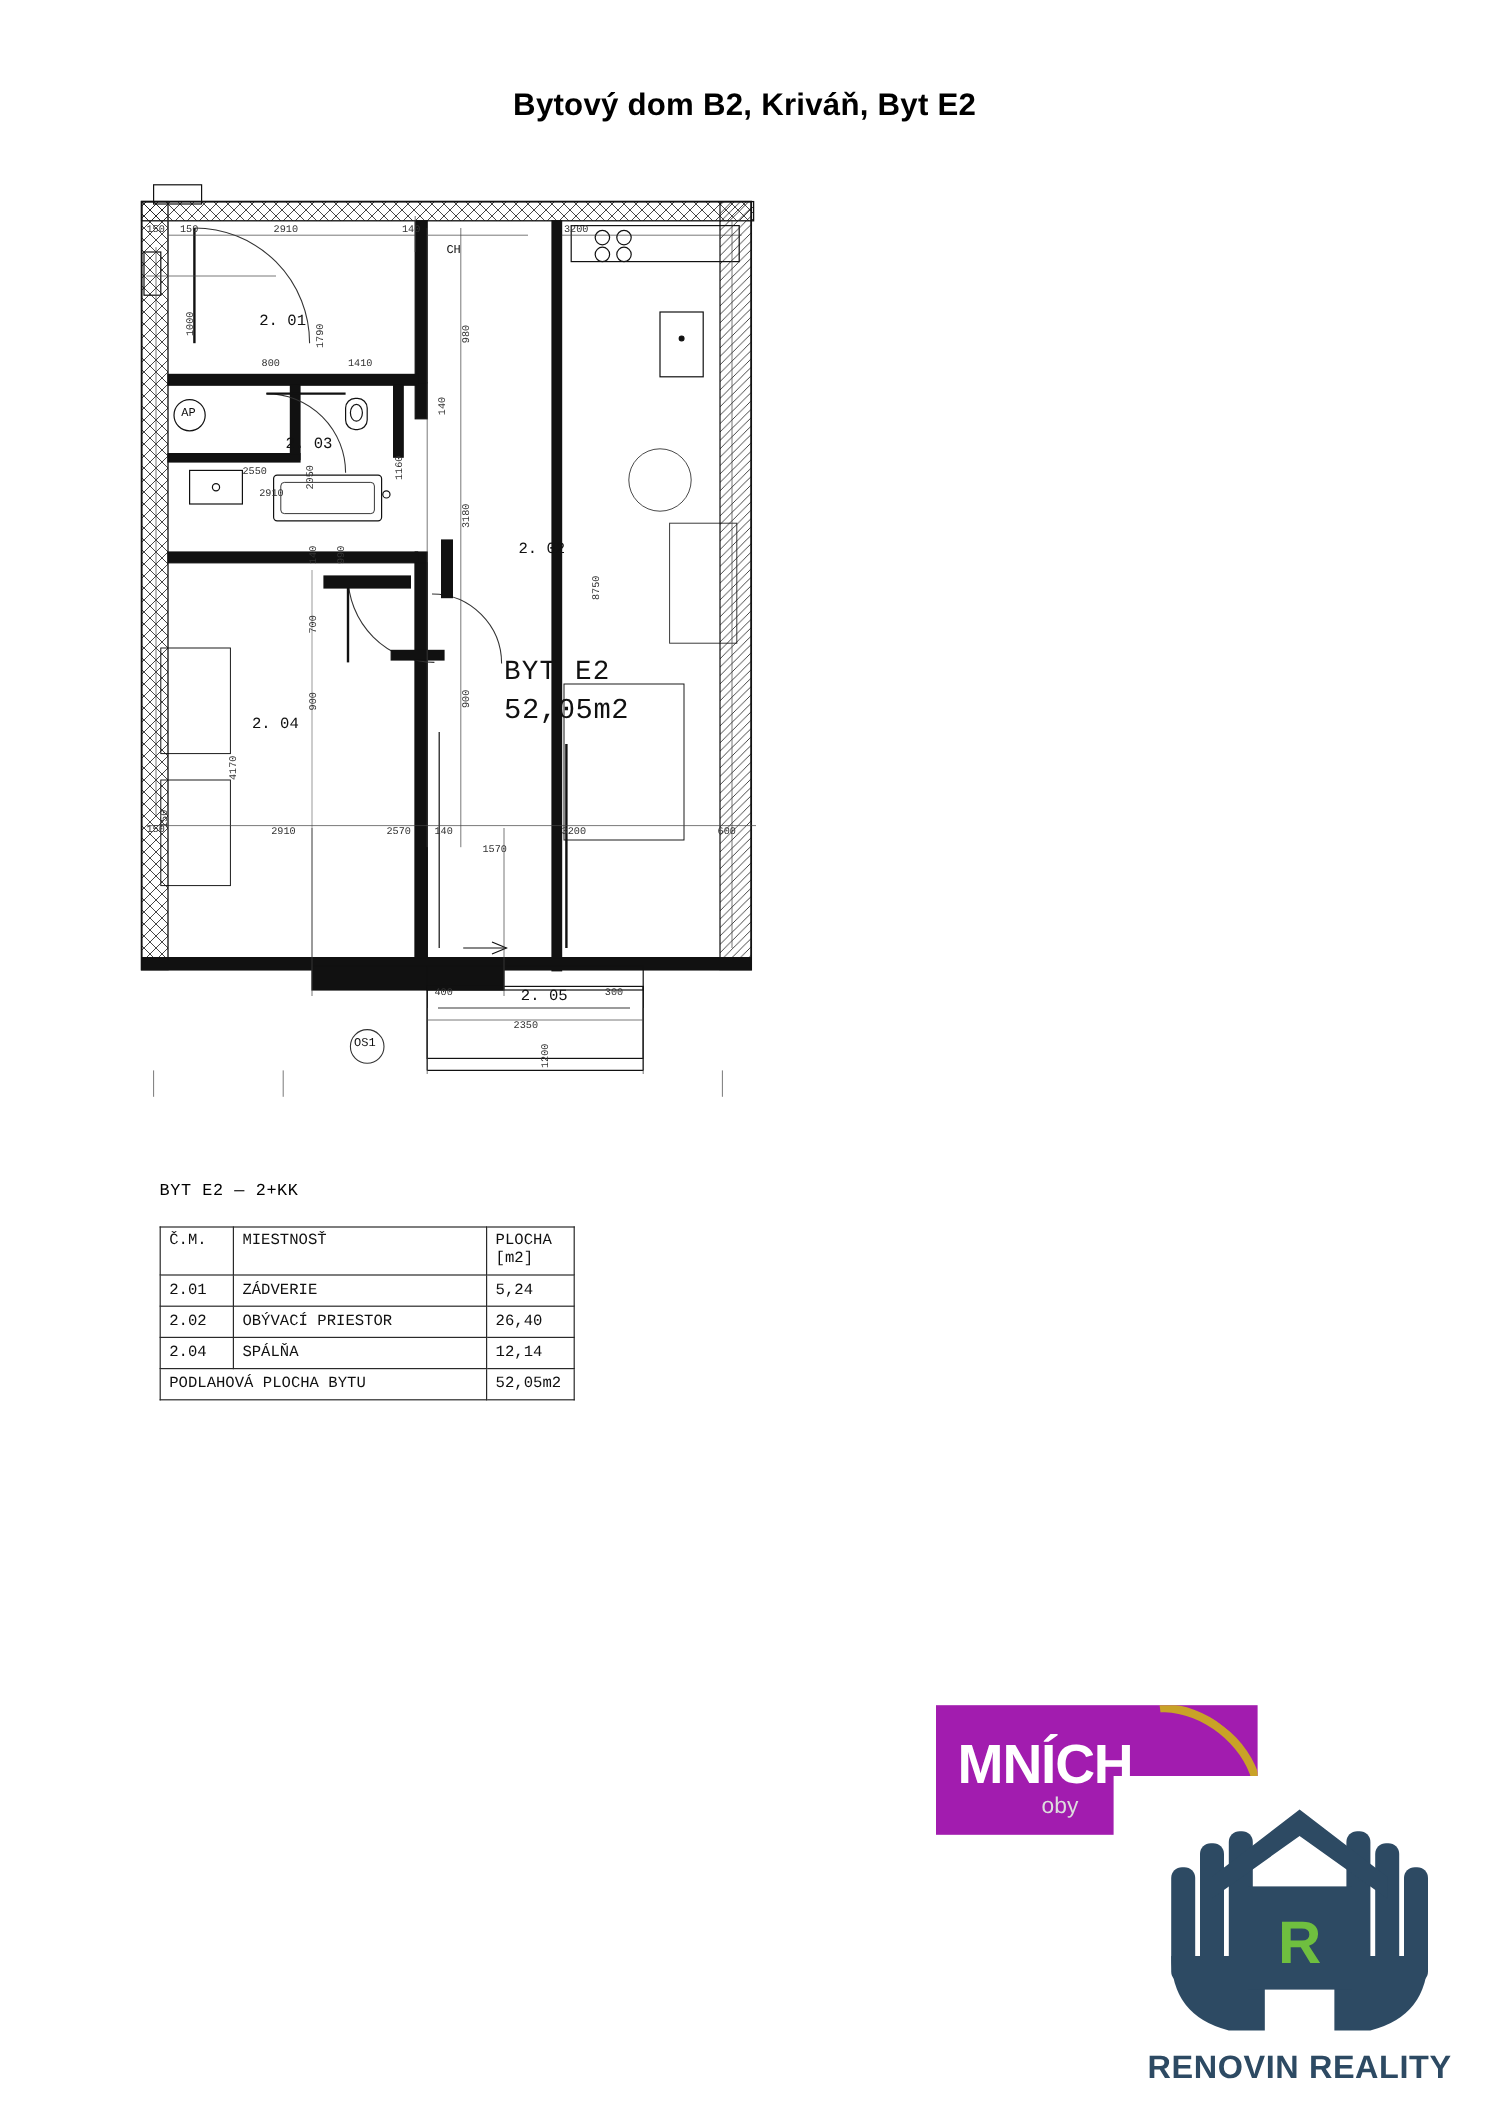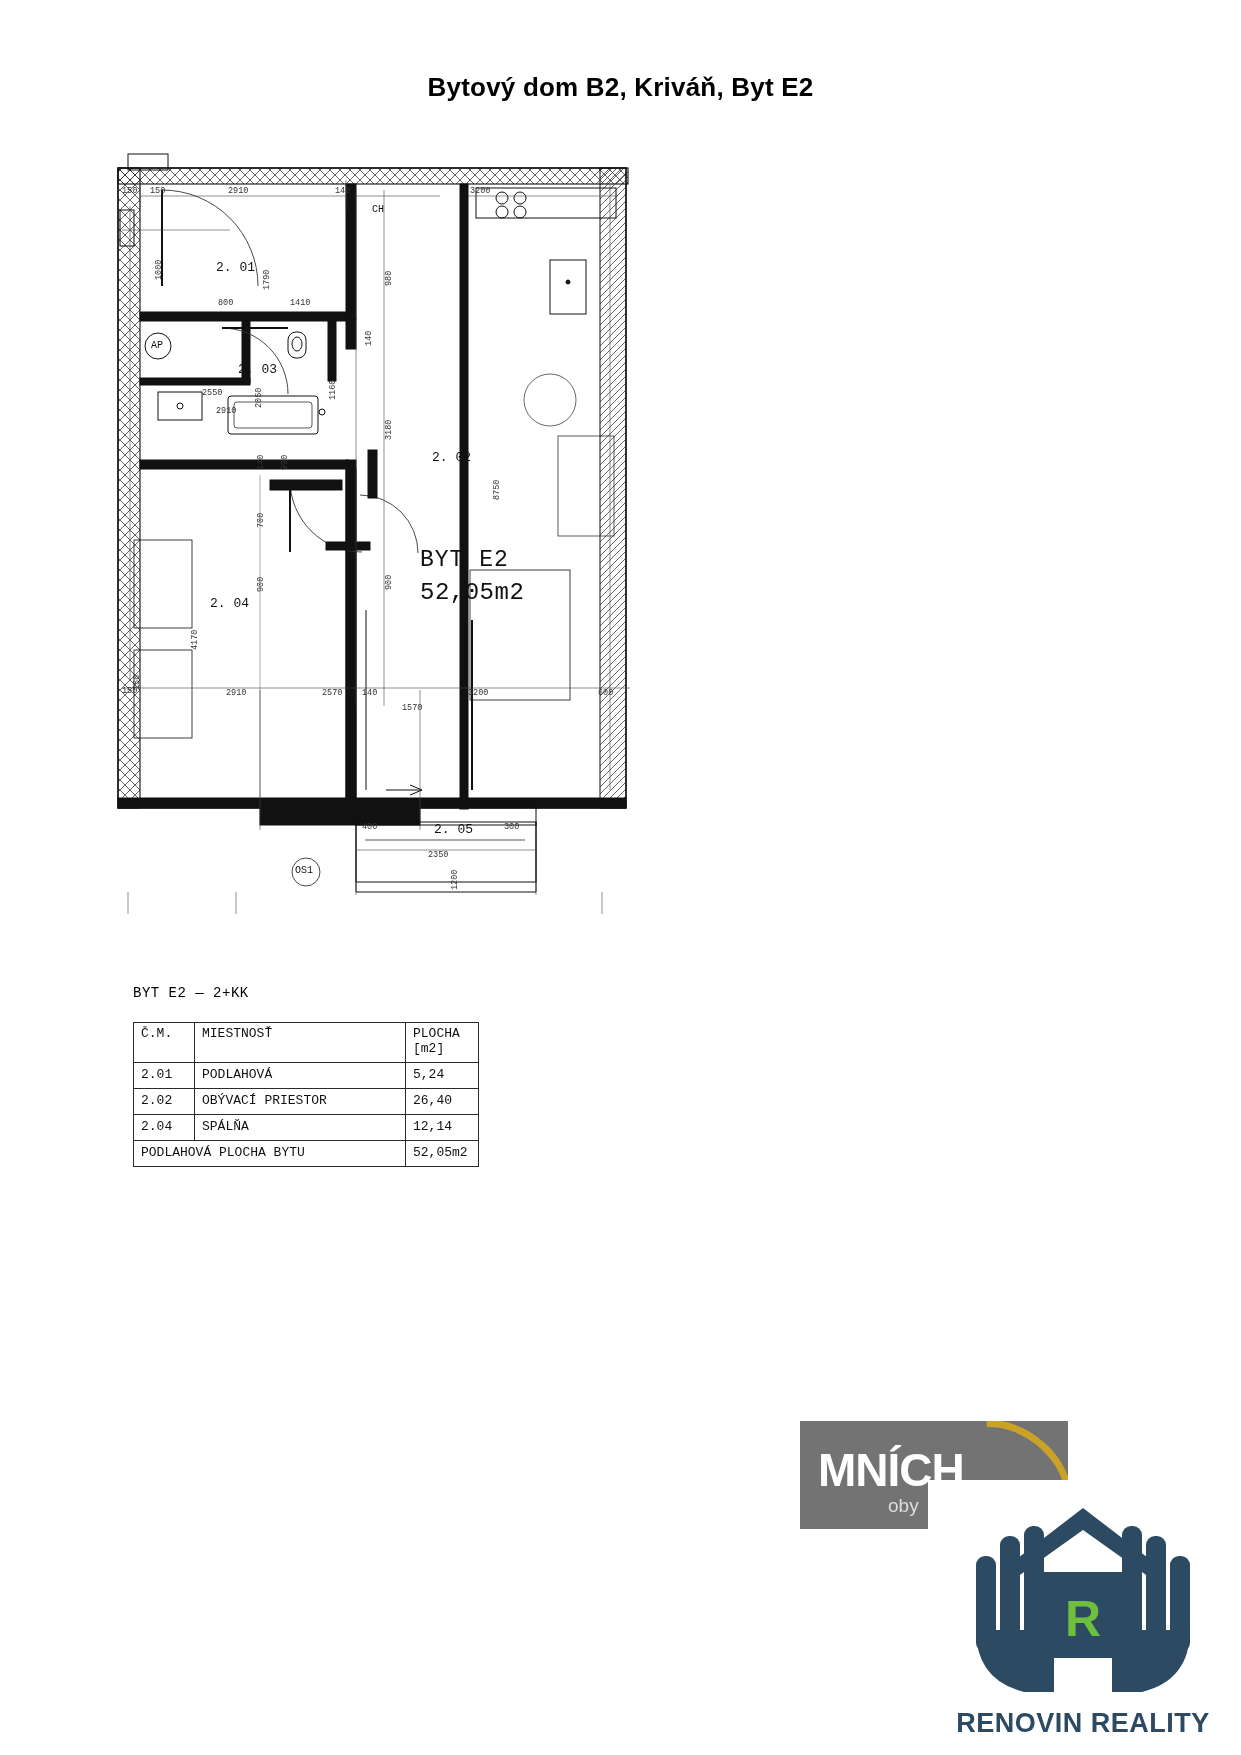--- a/index.html
+++ b/index.html
@@ -98,25 +98,25 @@
   }
   table.rooms .c-num { width: 46px; }
   table.rooms .c-name { width: 196px; }
   table.rooms .c-area { width: 58px; }
   table.rooms thead td { height: 30px; vertical-align: top; padding-top: 4px; }
   table.rooms tr.total td { border-top: 1px solid #2a2a2a; }
 
   
   .logo-mnich {
     position: absolute;
-    left: 800px;
+    left: 780px;
     top: 1421px;
     width: 268px;
     height: 108px;
-    background: #737373;
+    background: #a21caf;
     overflow: hidden;
   }
   .logo-mnich .mn-text {
     position: absolute;
     left: 18px;
     top: 22px;
     font-family: "Liberation Sans", sans-serif;
     font-weight: bold;
     font-size: 46px;
     letter-spacing: -1px;
@@ -365,21 +365,21 @@
       <td class="c-name">MIESTNOSŤ</td>
       <td class="c-area">
         <div>PLOCHA</div>
         <div>[m2]</div>
       </td>
     </tr>
   </thead>
   <tbody>
     <tr>
       <td>2.01</td>
-      <td>PODLAHOVÁ</td>
+      <td>ZÁDVERIE</td>
       <td>5,24</td>
     </tr>
     <tr>
       <td>2.02</td>
       <td>OBÝVACÍ PRIESTOR</td>
       <td>26,40</td>
     </tr>
     <tr>
       <td>2.04</td>
       <td>SPÁLŇA</td>

